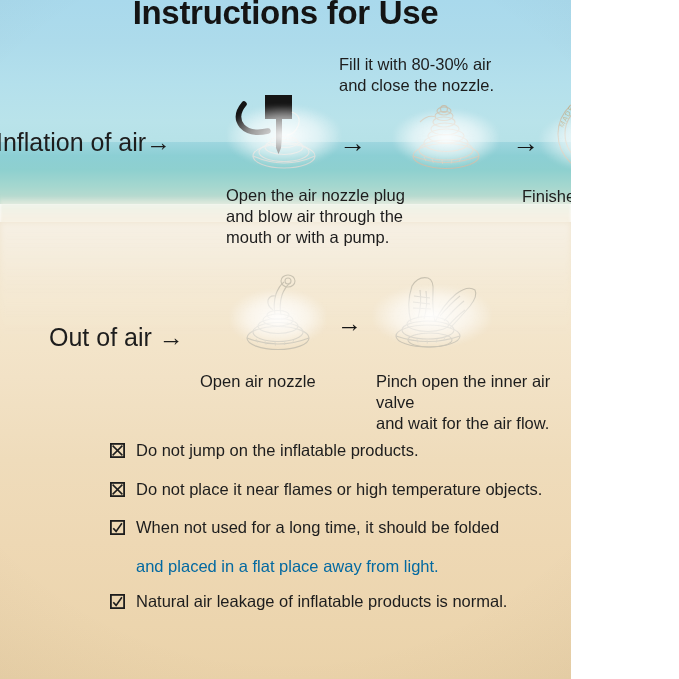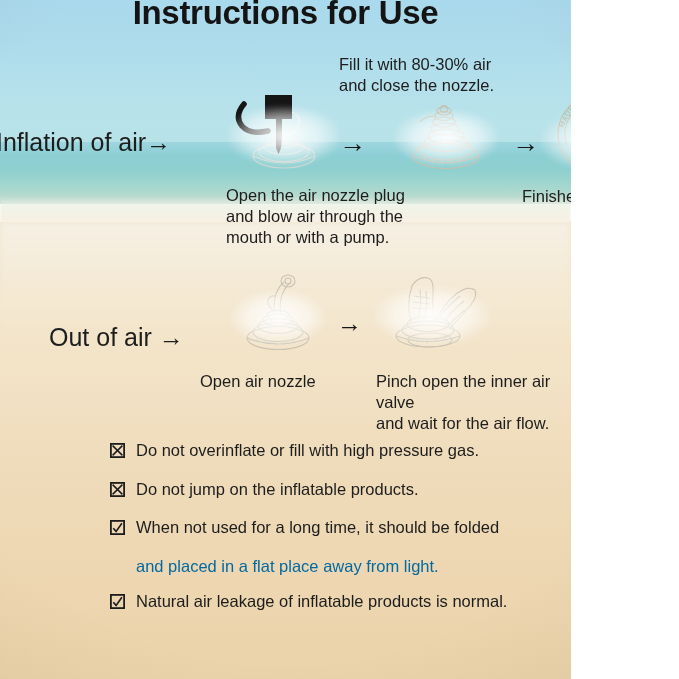--- a/index.html
+++ b/index.html
@@ -315,40 +315,40 @@
         <ellipse cx="52" cy="74" rx="22" ry="7"></ellipse>
       </g>
       <g fill="none" stroke="#d2cbba" stroke-width="0.8">
         <path d="M30 71 l1.4 3.4 M39 73 l0.9 3.5 M49 74 l0.3 3.5 M59 73 l-0.7 3.5 M67 71 l-1.4 3.4"></path>
       </g>
     </svg>
   </div>
 
   <div id="checklist">
 
-    <div class="check-row">
-      <span class="check-box">
-        <svg viewBox="0 0 15 15">
-            <rect x="0.9" y="0.9" width="13.2" height="13.2" fill="none" stroke="#1d1d1d" stroke-width="1.8"></rect>
-            <path d="M2.6 2.6 L12.4 12.4 M12.4 2.6 L2.6 12.4" stroke="#1d1d1d" stroke-width="1.5"></path>
-          </svg>
-      </span>
-      <span class="check-text">Do not overinflate or fill with high pressure gas.</span>
-    </div>
 
     <div class="check-row">
       <span class="check-box">
         <svg viewBox="0 0 15 15">
             <rect x="0.9" y="0.9" width="13.2" height="13.2" fill="none" stroke="#1d1d1d" stroke-width="1.8"></rect>
             <path d="M2.6 2.6 L12.4 12.4 M12.4 2.6 L2.6 12.4" stroke="#1d1d1d" stroke-width="1.5"></path>
           </svg>
       </span>
       <span class="check-text">Do not jump on the inflatable products.</span>
     </div>
 
+    <div class="check-row">
+      <span class="check-box">
+        <svg viewBox="0 0 15 15">
+            <rect x="0.9" y="0.9" width="13.2" height="13.2" fill="none" stroke="#1d1d1d" stroke-width="1.8"></rect>
+            <path d="M2.6 2.6 L12.4 12.4 M12.4 2.6 L2.6 12.4" stroke="#1d1d1d" stroke-width="1.5"></path>
+          </svg>
+      </span>
+      <span class="check-text">Do not place it near flames or high temperature objects.</span>
+    </div>
 
     <div class="check-row">
       <span class="check-box">
         <svg viewBox="0 0 15 15">
             <rect x="0.9" y="0.9" width="13.2" height="13.2" fill="none" stroke="#1d1d1d" stroke-width="1.8"></rect>
             <path d="M3.3 8.2 L6.1 11.4 L11.9 3.2" fill="none" stroke="#1d1d1d" stroke-width="1.6"></path>
           </svg>
       </span>
       <span class="check-text">When not used for a long time, it should be folded</span>
     </div>

